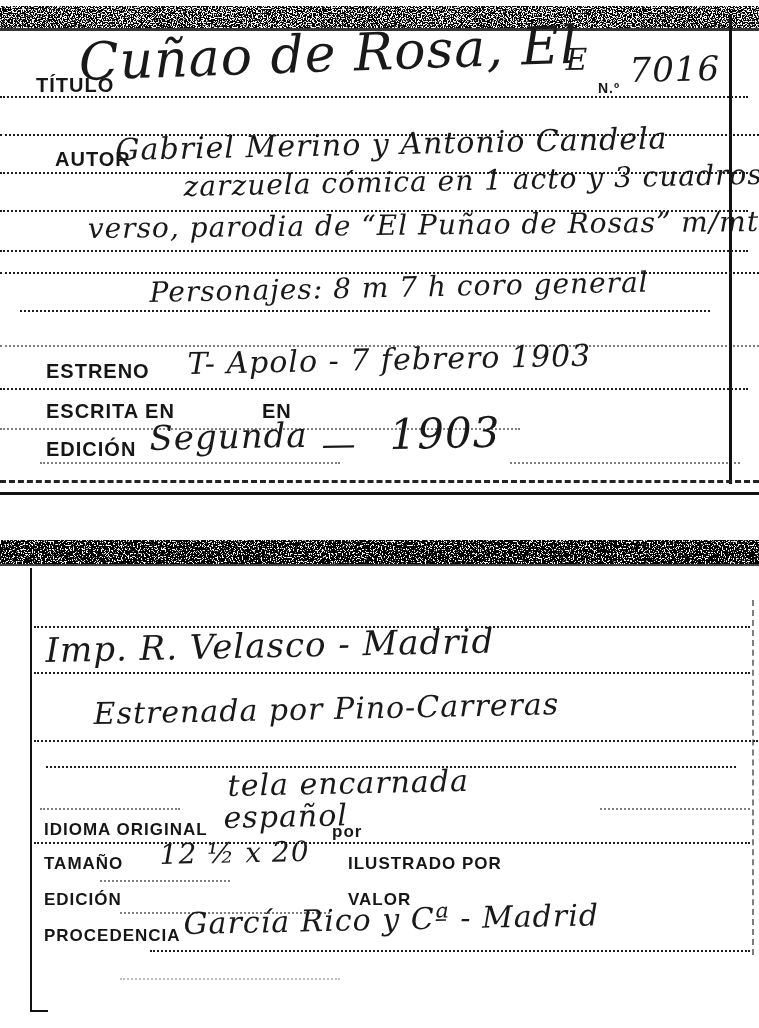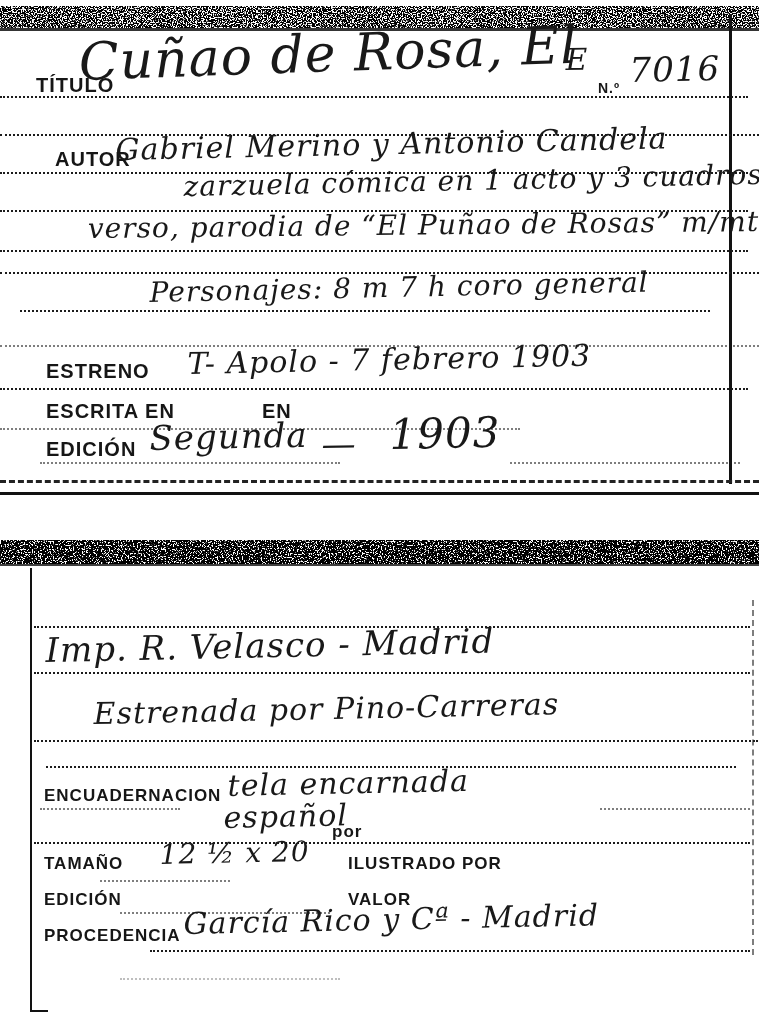--- a/index.html
+++ b/index.html
@@ -106,25 +106,25 @@
     <div class="dot" style="left:34px;top:626px;width:716px"></div>
 
     <div class="hw" style="left:46px;top:630px;font-size:34px">Imp. R. Velasco - Madrid</div>
     <div class="dot" style="left:34px;top:672px;width:716px"></div>
 
     <div class="hw" style="left:94px;top:696px;font-size:30px">Estrenada por Pino-Carreras</div>
     <div class="dot" style="left:34px;top:740px;width:724px"></div>
 
     <div class="dot" style="left:46px;top:766px;width:690px"></div>
 
-    <div class="lbl" style="left:44px;top:786px;font-size:17px">ENCUADERNACION</div>
     <div class="hw" style="left:228px;top:768px;font-size:30px">tela encarnada</div>
     <div class="dot faint" style="left:40px;top:808px;width:140px"></div>
     <div class="dot faint" style="left:600px;top:808px;width:150px"></div>
 
+    <div class="lbl" style="left:44px;top:820px;font-size:17px">IDIOMA ORIGINAL</div>
     <div class="hw" style="left:224px;top:800px;font-size:30px">español</div>
     <div class="lbl" style="left:332px;top:822px;font-size:17px;text-transform:lowercase">por</div>
     <div class="dot" style="left:34px;top:842px;width:716px"></div>
 
     <div class="lbl" style="left:44px;top:854px;font-size:17px">TAMAÑO</div>
     <div class="hw" style="left:160px;top:838px;font-size:28px">12 ½ x 20</div>
     <div class="lbl" style="left:348px;top:854px;font-size:17px">ILUSTRADO POR</div>
     <div class="dot faint" style="left:100px;top:880px;width:130px"></div>
 
     <div class="lbl" style="left:44px;top:890px;font-size:17px">EDICIÓN</div>

